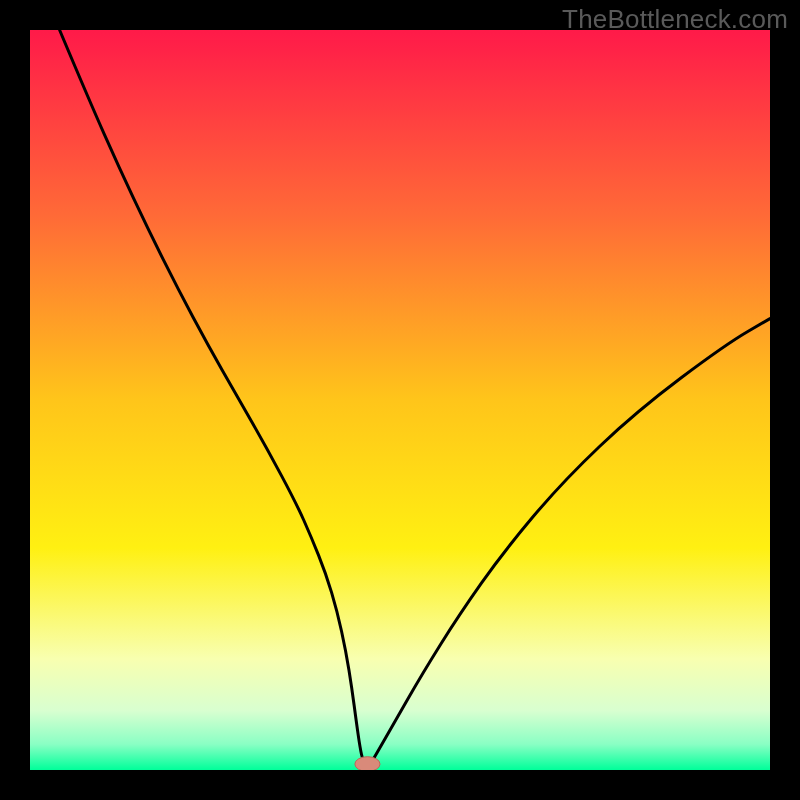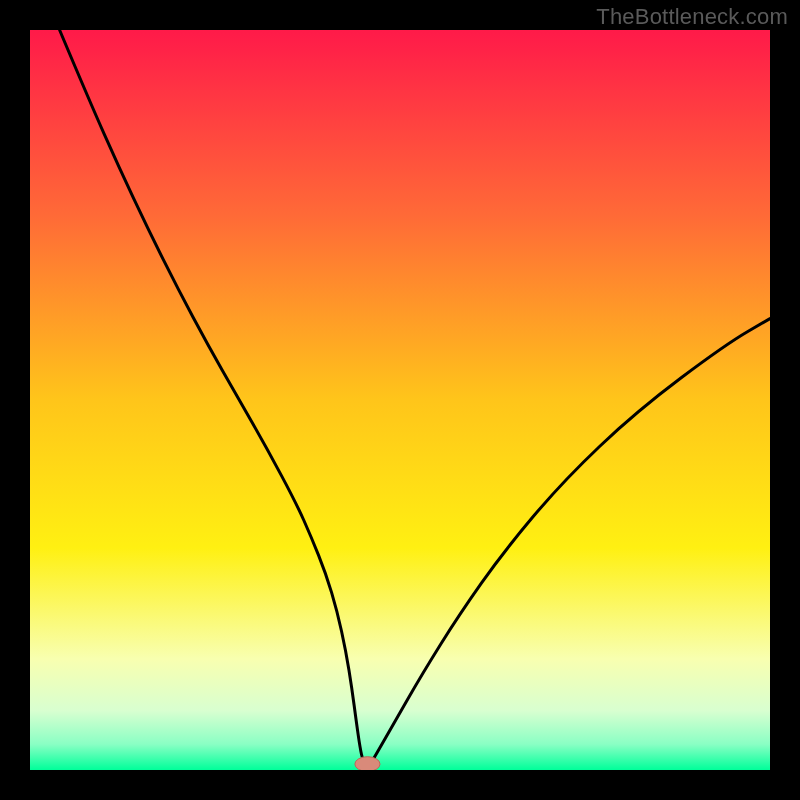--- a/index.html
+++ b/index.html
@@ -13,21 +13,21 @@
   }
   .container {
     position: relative;
     width: 800px;
     height: 800px;
   }
   .watermark {
     position: absolute;
     top: 4px;
     right: 12px;
-    font-size: 22px;
+    font-size: 26px;
     font-weight: 500;
     color: #5a5a5a;
     letter-spacing: 0.2px;
     z-index: 50;
   }
   .plot-wrap {
     position: absolute;
     left: 0;
     top: 0;
     width: 800px;

